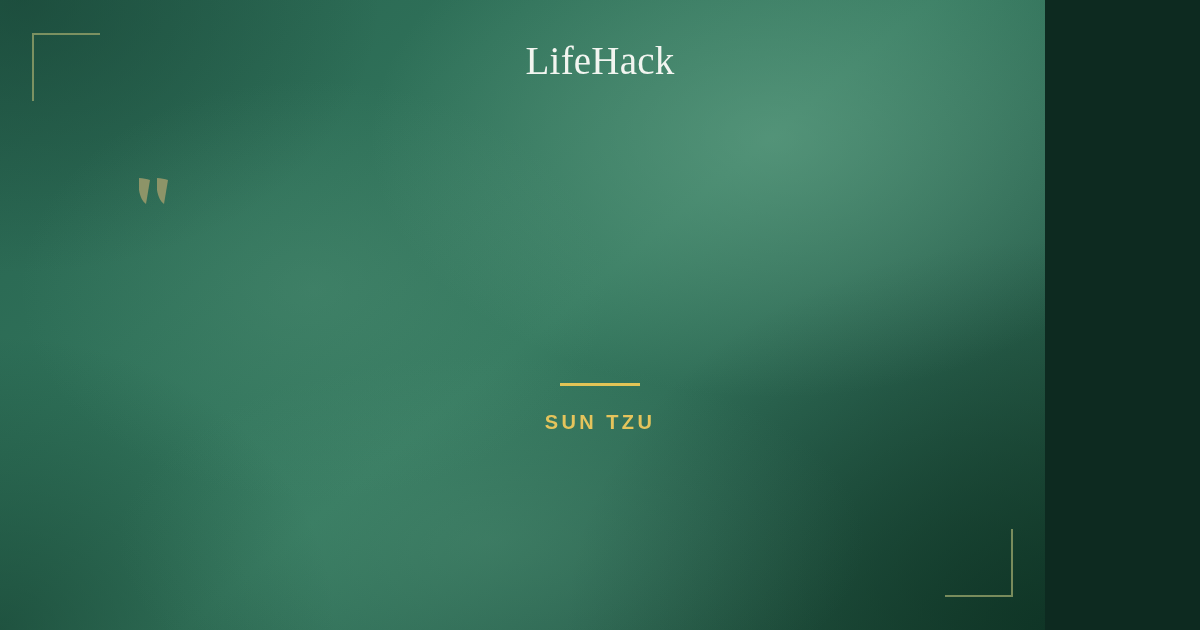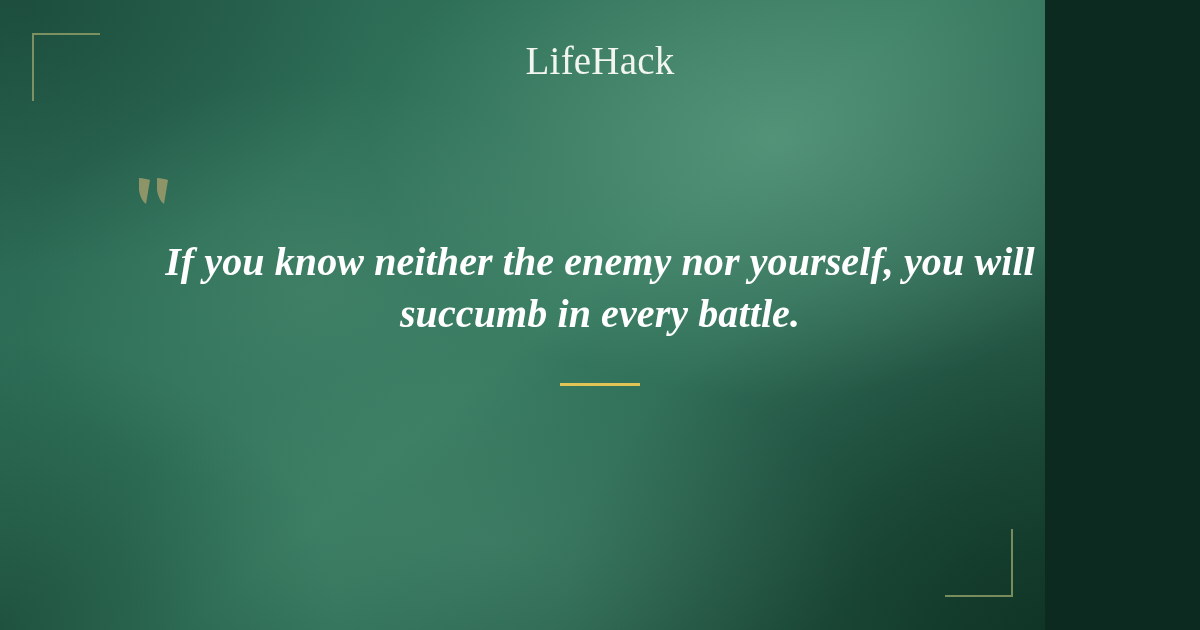--- a/index.html
+++ b/index.html
@@ -133,23 +133,20 @@
 
   <div id="logo">LifeHack</div>
 
   <div id="quote-mark">
     <svg width="60" height="60" viewBox="0 0 60 60" aria-hidden="true">
       <path d="M6 26 C10 26, 14 27, 17 28 L13 52 C10 50, 7 45, 6 38 Z" fill="#8d9468"></path>
       <path d="M24 26 C28 26, 32 27, 35 28 L31 52 C28 50, 25 45, 24 38 Z" fill="#8d9468"></path>
     </svg>
   </div>
 
-  <div id="quote-block">
-    <div class="quote-line">If you know neither the enemy nor yourself, you will</div>
-    <div class="quote-line">succumb in every battle.</div>
-  </div>
 
   <div id="divider-wrap">
     <div id="divider"></div>
   </div>
 
+  <div id="author">SUN TZU</div>
 
 </div>
 
 </body></html>

